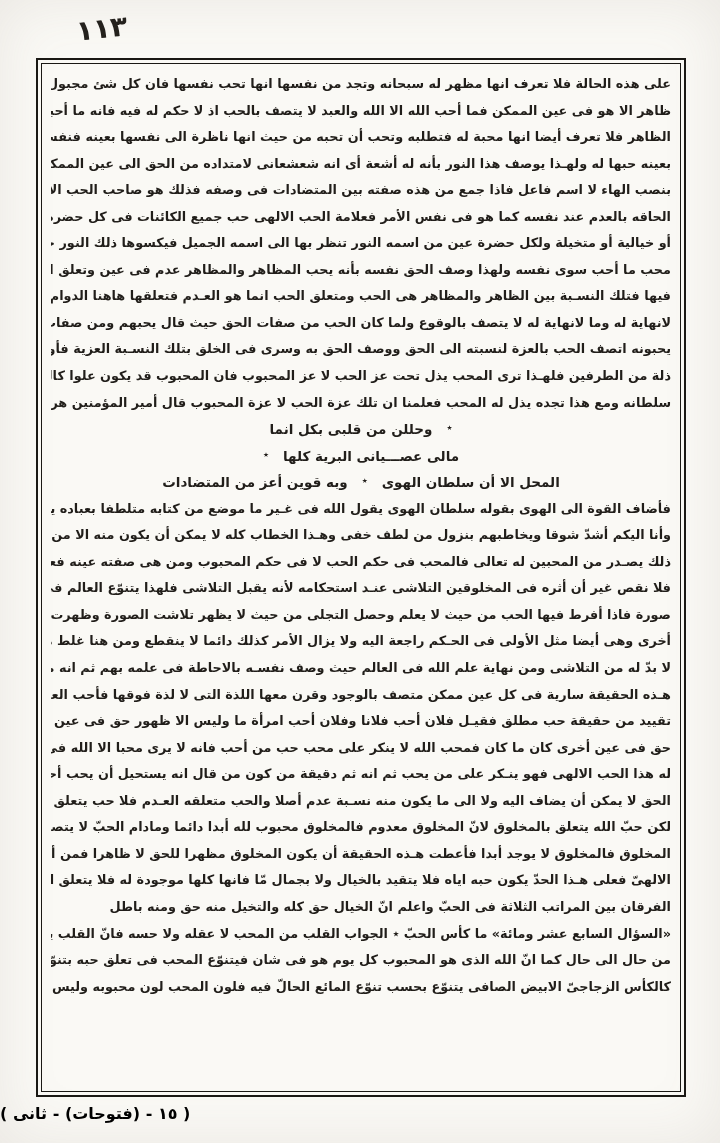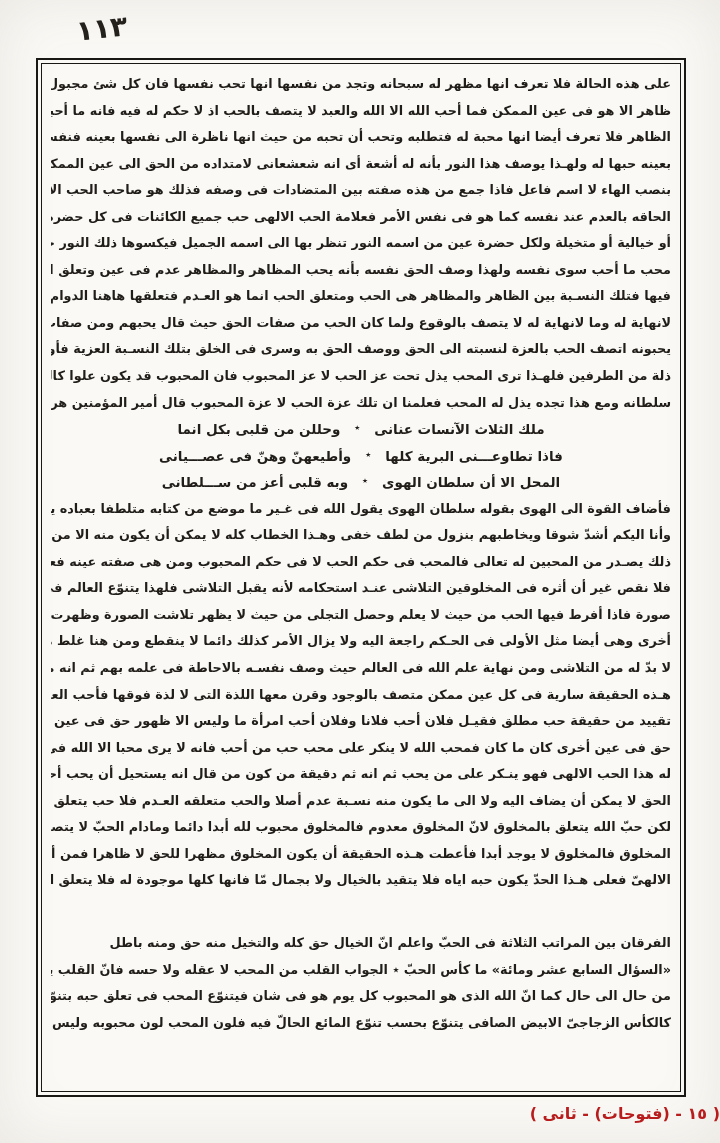--- a/index.html
+++ b/index.html
@@ -32,33 +32,32 @@
     direction:rtl;
   }
   .line{
     height:26.55px;line-height:26.55px;overflow:hidden;
     font-size:12.8px;font-weight:bold;color:#211e1a;
     text-align:justify;text-align-last:justify;
     white-space:nowrap;
   }
   .line.short{
     padding-left:92px;
-    margin-top:36px;
   }
   .poetry-line{
     height:26.55px;line-height:26.55px;overflow:hidden;
     display:flex;justify-content:center;align-items:center;gap:14px;
     font-size:13.5px;font-weight:bold;color:#211e1a;
     white-space:nowrap;
   }
   .verse-separator{font-size:11px;position:relative;top:-1px;}
   .footer{
     position:absolute;left:0;top:1104px;width:720px;
-    text-align:right;direction:rtl;
-    font-size:16px;font-weight:bold;color:#b91c1c;
+    text-align:left;direction:rtl;
+    font-size:16px;font-weight:bold;color:#000000;
   }
 </style>
 </head>
 <body>
 
 <div class="sheet">
   <div class="page-number">١١٣</div>
   <div class="frame">
     <div class="frame-inner">
         <div class="line">على هذه الحالة فلا تعرف انها مظهر له سبحانه وتجد من نفسها انها تحب نفسها فان كل شئ مجبول على حب نفسه وما ثم</div>
@@ -68,33 +67,31 @@
         <div class="line">بنصب الهاء لا اسم فاعل فاذا جمع من هذه صفته بين المتضادات فى وصفه فذلك هو صاحب الحب الالهى فانه يؤدّى الى</div>
         <div class="line">الحاقه بالعدم عند نفسه كما هو فى نفس الأمر فعلامة الحب الالهى حب جميع الكائنات فى كل حضرة معنوية أو حسية</div>
         <div class="line">أو خيالية أو متخيلة ولكل حضرة عين من اسمه النور تنظر بها الى اسمه الجميل فيكسوها ذلك النور حلة وجود فكل</div>
         <div class="line">محب ما أحب سوى نفسه ولهذا وصف الحق نفسه بأنه يحب المظاهر والمظاهر عدم فى عين وتعلق المحبة باظهر وهو الظاهر</div>
         <div class="line">فيها فتلك النسـبة بين الظاهر والمظاهر هى الحب ومتعلق الحب انما هو العـدم فتعلقها هاهنا الدوام والدوام ما وقع فانه</div>
         <div class="line">لانهاية له وما لانهاية له لا يتصف بالوقوع ولما كان الحب من صفات الحق حيث قال يحبهم ومن صفات الخلق حيث قال</div>
         <div class="line">يحبونه اتصف الحب بالعزة لنسبته الى الحق ووصف الحق به وسرى فى الخلق بتلك النسـبة العزية فأورثت فى المحل</div>
         <div class="line">ذلة من الطرفين فلهـذا ترى المحب يذل تحت عز الحب لا عز المحبوب فان المحبوب قد يكون علوا كالمحب مقهورا تحت</div>
         <div class="line">سلطانه ومع هذا تجده يذل له المحب فعلمنا ان تلك عزة الحب لا عزة المحبوب قال أمير المؤمنين هرون الرشيد فى محبوباته</div>
         <div class="poetry-line">
-          <span>ملك الثلاث الآنسات عنانى</span>
           <span class="verse-separator">٭</span>
           <span>وحللن من قلبى بكل انما</span>
         </div>
         <div class="poetry-line">
-          <span>فاذا تطاوعـــنى البرية كلها</span>
+          <span>مالى عصـــيانى البرية كلها</span>
           <span class="verse-separator">٭</span>
-          <span>وأطيعهنّ وهنّ فى عصـــيانى</span>
         </div>
         <div class="poetry-line">
           <span>المحل الا أن سلطان الهوى</span>
           <span class="verse-separator">٭</span>
-          <span>وبه قلبى أعز من ســـلطانى</span>
+          <span>وبه قوين أعز من المتضادات</span>
         </div>
         <div class="line">فأضاف القوة الى الهوى بقوله سلطان الهوى يقول الله فى غـير ما موضع من كتابه متلطفا بعباده يا عبادى اشتقت اليكم</div>
         <div class="line">وأنا اليكم أشدّ شوقا ويخاطبهم بنزول من لطف خفى وهـذا الخطاب كله لا يمكن أن يكون منه الا من كونه محبا ومثل</div>
         <div class="line">ذلك يصـدر من المحبين له تعالى فالمحب فى حكم الحب لا فى حكم المحبوب ومن هى صفته عينه فعينه تحكم عليه لا أمر زائد</div>
         <div class="line">فلا نقص غير أن أثره فى المخلوقين التلاشى عنـد استحكامه لأنه يقبل التلاشى فلهذا يتنوّع العالم فى الصور فيكون فى</div>
         <div class="line">صورة فاذا أفرط فيها الحب من حيث لا يعلم وحصل التجلى من حيث لا يظهر تلاشت الصورة وظهرت فى العين صورة</div>
         <div class="line">أخرى وهى أيضا مثل الأولى فى الحـكم راجعة اليه ولا يزال الأمر كذلك دائما لا ينقطع ومن هنا غلط من يقول ان العالم</div>
         <div class="line">لا بدّ له من التلاشى ومن نهاية علم الله فى العالم حيث وصف نفسـه بالاحاطة فى علمه بهم ثم انه من كرمه سبحانه ان جعـل</div>
         <div class="line">هـذه الحقيقة سارية فى كل عين ممكن متصف بالوجود وقرن معها اللذة التى لا لذة فوقها فأحب العالم بعضـه بعضا حب</div>
         <div class="line">تقييد من حقيقة حب مطلق فقيـل فلان أحب فلانا وفلان أحب امرأة ما وليس الا ظهور حق فى عين ما أحب ظهور</div>

